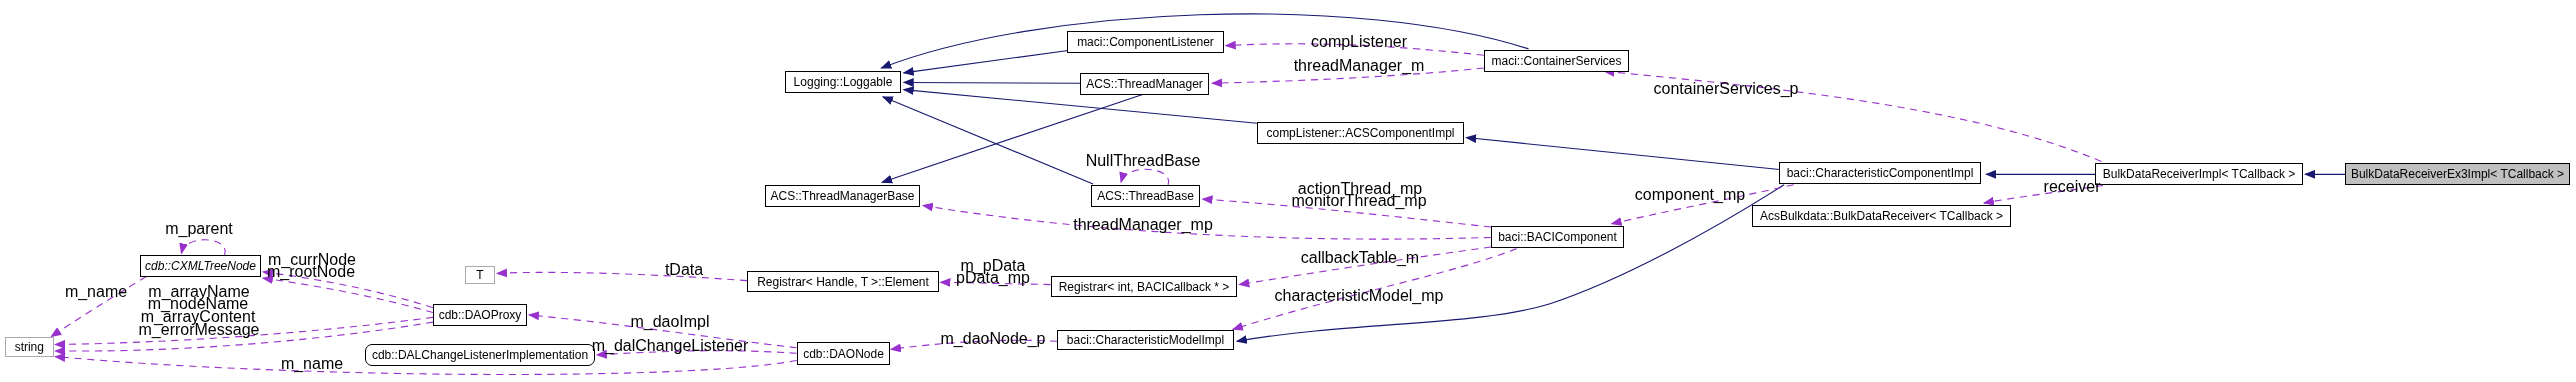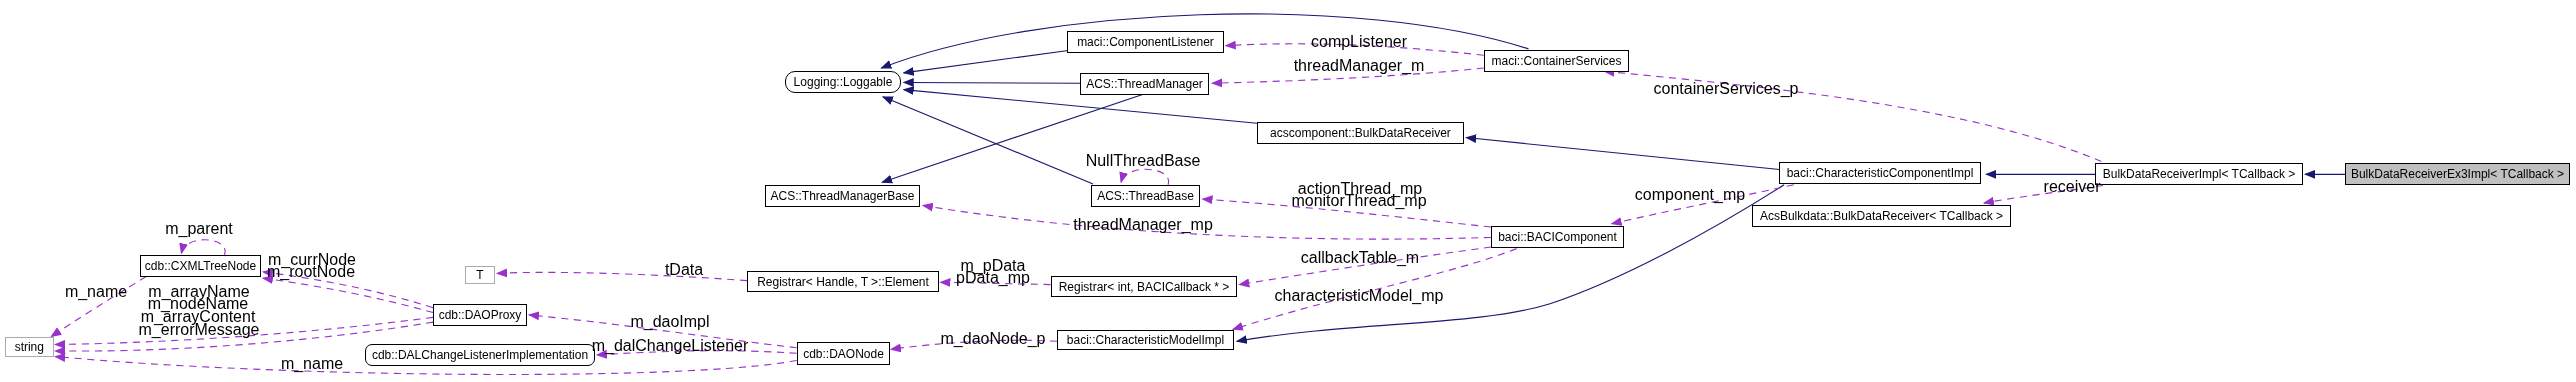--- a/index.html
+++ b/index.html
@@ -79,33 +79,33 @@
     <path class="edge-dashed" marker-end="url(#ah-purple)" d="M542,403 C390,428 215,441 69,439"></path>
     <path class="edge-dashed" marker-end="url(#ah-purple)" d="M935,351 C840,344 700,338 622,342"></path>
     <path class="edge-dashed" marker-end="url(#ah-purple)" d="M1315,356 L1177,353"></path>
     <path class="edge-dashed" marker-end="url(#ah-purple)" d="M1323,427 C1255,423 1175,429 1115,437"></path>
     <path class="edge-dashed" marker-end="url(#ah-purple)" d="M997,435 C900,424 770,404 662,394"></path>
     <path class="edge-dashed" marker-end="url(#ah-purple)" d="M997,442 C925,437 845,438 747,444"></path>
     <path class="edge-dashed" marker-end="url(#ah-purple)" d="M997,451 C860,477 360,473 69,446"></path>
   </svg>
 
   <div>
-      <div class="node" style="left: 785px; top: 71px; width: 116px; height: 22.4px; border-radius: 10px;">Logging::Loggable</div>
+      <div class="node" style="left: 785px; top: 71px; width: 116px; height: 22.4px;">Logging::Loggable</div>
       <div class="node" style="left: 1067px; top: 31px; width: 157px; height: 21.6px;">maci::ComponentListener</div>
       <div class="node" style="left: 1080px; top: 73px; width: 129px; height: 21.6px;">ACS::ThreadManager</div>
       <div class="node" style="left: 1484px; top: 50px; width: 145px; height: 22.4px;">maci::ContainerServices</div>
-      <div class="node" style="left: 1257px; top: 122px; width: 207px; height: 21.6px;">acscomponent::BulkDataReceiver</div>
+      <div class="node" style="left: 1257px; top: 122px; width: 207px; height: 21.6px;">compListener::ACSComponentImpl</div>
       <div class="node" style="left: 765px; top: 185px; width: 155px; height: 21.6px;">ACS::ThreadManagerBase</div>
       <div class="node" style="left: 1091px; top: 185px; width: 109px; height: 21.6px;">ACS::ThreadBase</div>
       <div class="node" style="left: 1779px; top: 162px; width: 202px; height: 22.4px;">baci::CharacteristicComponentImpl</div>
       <div class="node" style="left: 2095px; top: 163px; width: 208px; height: 22.4px;">BulkDataReceiverImpl&lt; TCallback &gt;</div>
       <div class="node selected" style="left: 2345px; top: 163px; width: 225px; height: 22.4px;">BulkDataReceiverEx3Impl&lt; TCallback &gt;</div>
       <div class="node" style="left: 1752px; top: 205px; width: 259px; height: 21.6px;">AcsBulkdata::BulkDataReceiver&lt; TCallback &gt;</div>
       <div class="node" style="left: 1491px; top: 226px; width: 133px; height: 22.4px;">baci::BACIComponent</div>
-      <div class="node" style="left: 140px; top: 255px; width: 121px; height: 21.6px;">cdb::CXMLTreeNode</div>
+      <div class="node" style="left: 140px; top: 255px; width: 121px; height: 21.6px; font-style: italic;">cdb::CXMLTreeNode</div>
       <div class="node external" style="left: 4.8px; top: 337px; width: 49px; height: 20px;">string</div>
       <div class="node external" style="left: 465px; top: 266px; width: 30px; height: 17.6px;">T</div>
       <div class="node" style="left: 747px; top: 271px; width: 192px; height: 21px;">Registrar&lt; Handle, T &gt;::Element</div>
       <div class="node" style="left: 1051px; top: 276px; width: 186px; height: 21px;">Registrar&lt; int, BACICallback * &gt;</div>
       <div class="node" style="left: 433px; top: 304px; width: 94px; height: 21.6px;">cdb::DAOProxy</div>
       <div class="node" style="left: 797px; top: 342px; width: 93px; height: 23px;">cdb::DAONode</div>
       <div class="node" style="left: 1057px; top: 330px; width: 177px; height: 20px;">baci::CharacteristicModelImpl</div>
       <div class="node" style="left: 365px; top: 344px; width: 230px; height: 21.6px; border-radius: 7px;">cdb::DALChangeListenerImplementation</div>
     </div>
   <div>

